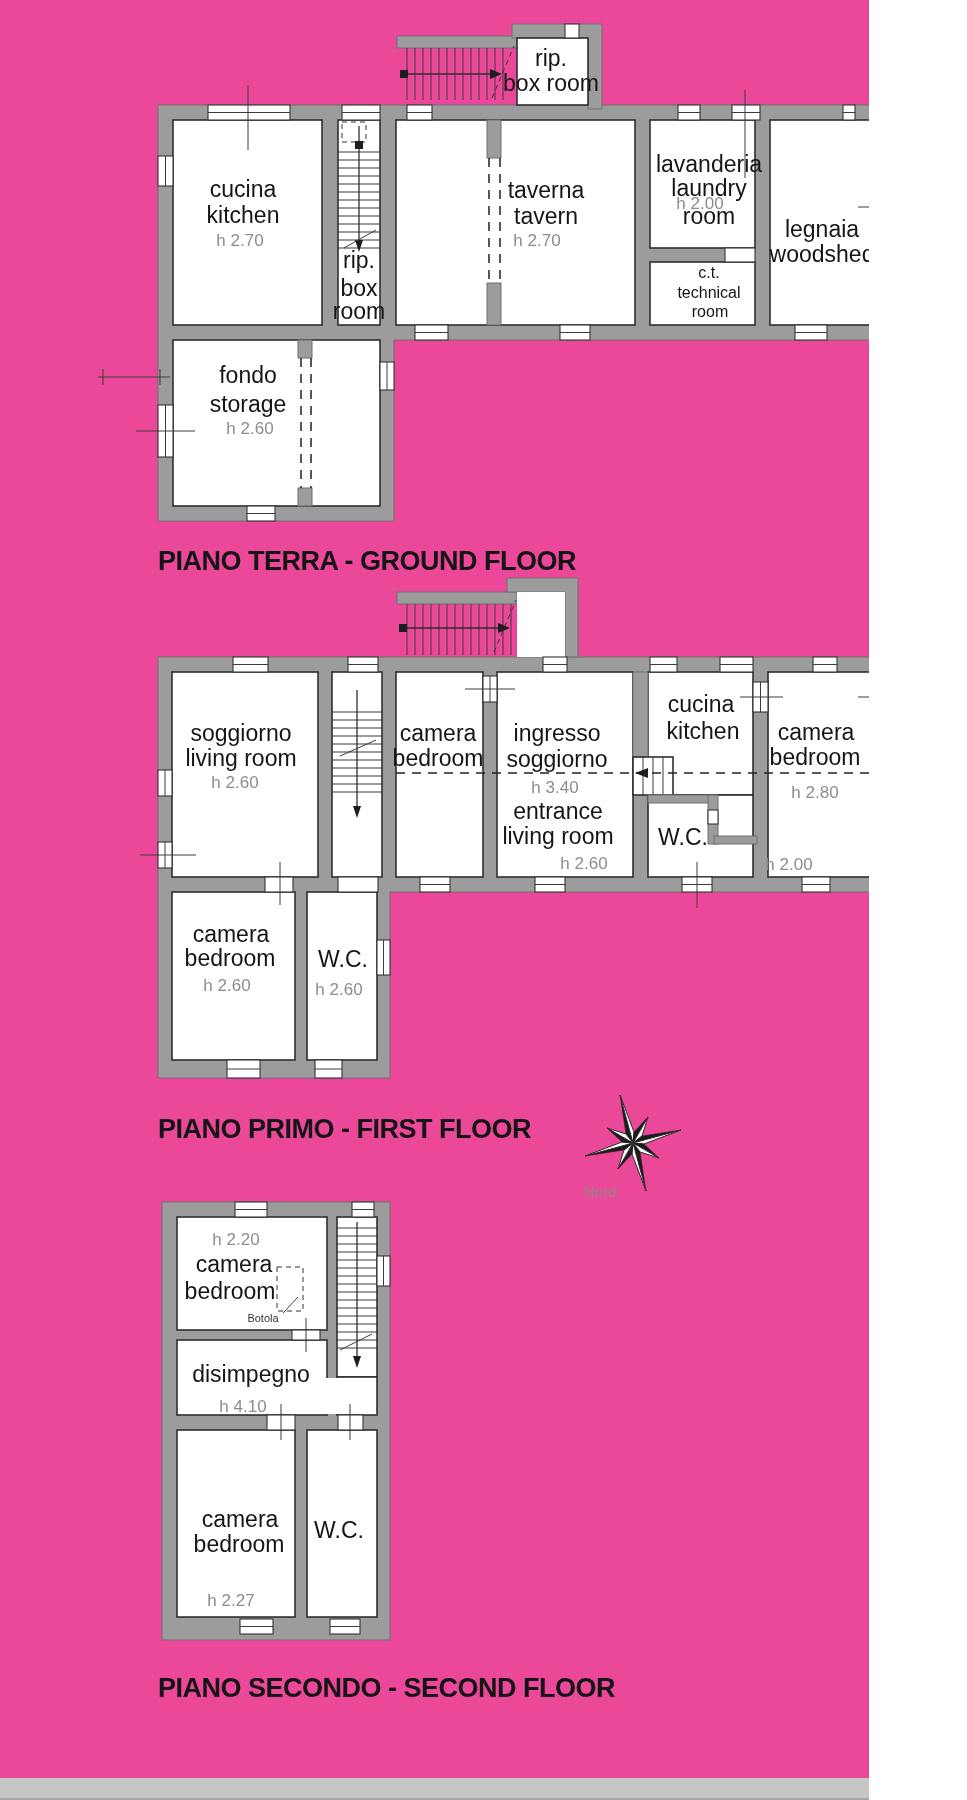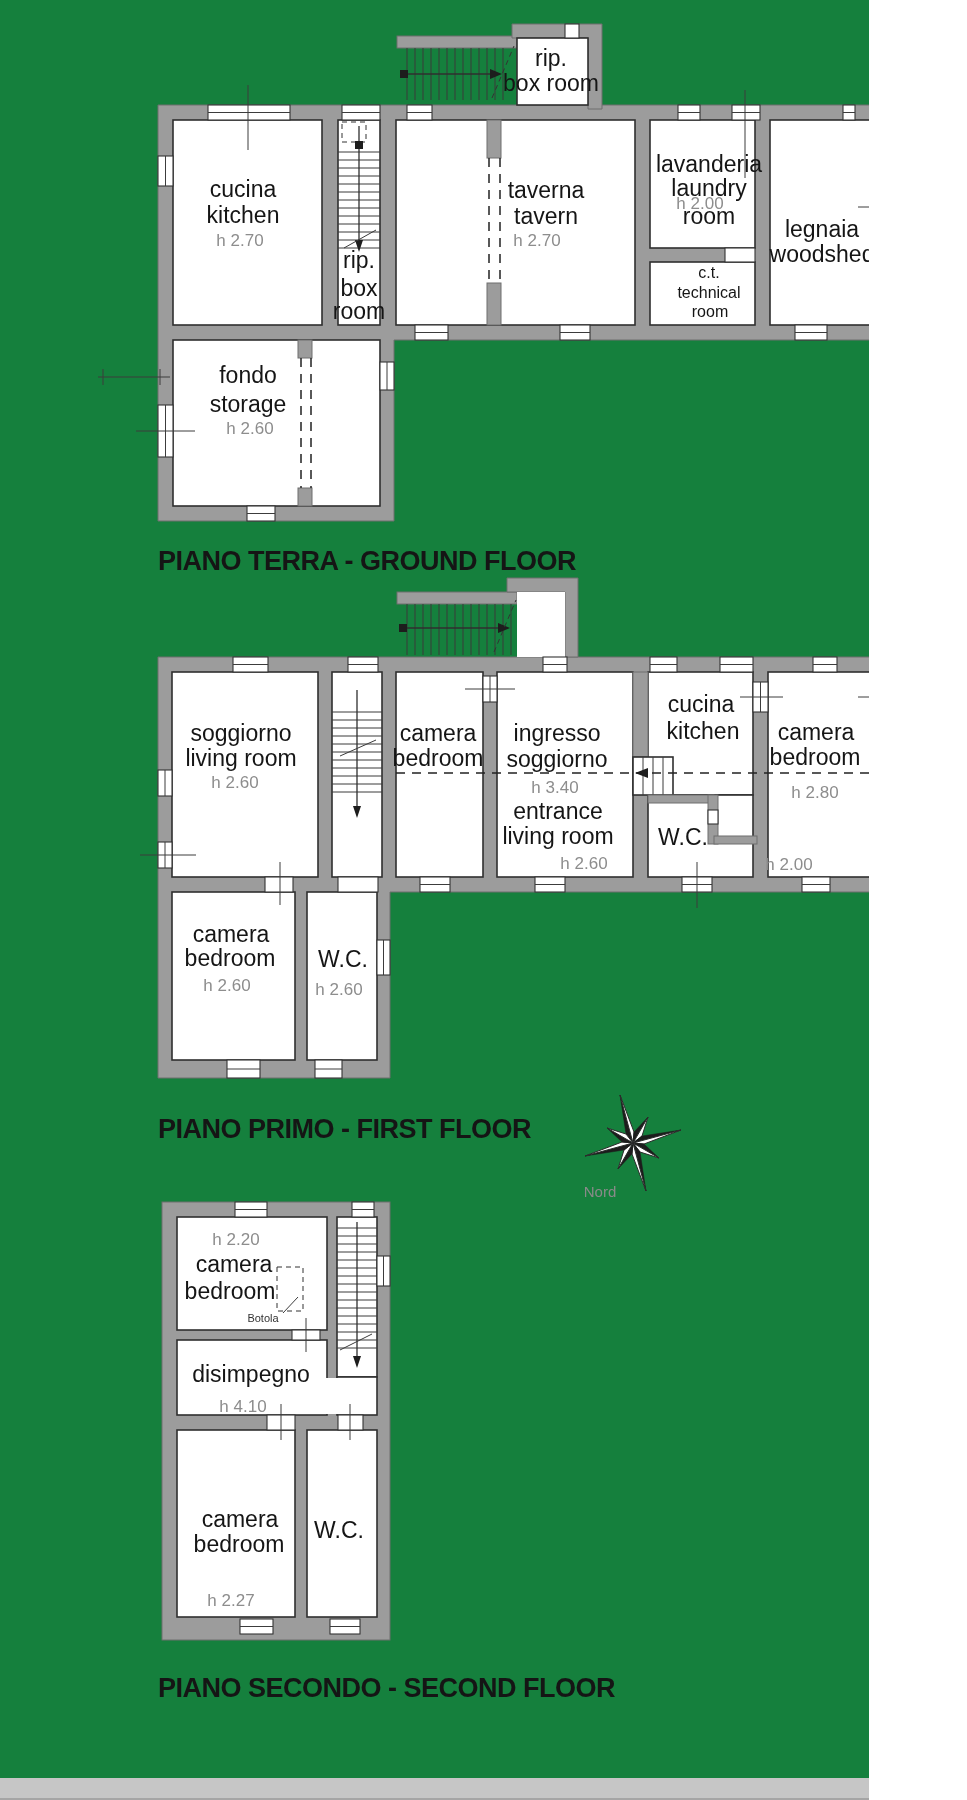--- a/index.html
+++ b/index.html
@@ -1,16 +1,16 @@
 <!DOCTYPE html>
 <html><head>
 <meta charset="utf-8">
 <style>
   html,body{margin:0;padding:0;background:#ffffff;}
-  .page{position:relative;width:869px;height:1800px;background:#15803d;overflow:hidden;}
+  .page{position:relative;width:869px;height:1800px;background:#ec4899;overflow:hidden;}
   svg{display:block;}
   text{font-family:"Liberation Sans", sans-serif;fill:#151515;}
   .rm{font-size:23px;text-anchor:middle;}
   .rm-sm{font-size:16px;text-anchor:middle;}
   .h{font-size:17px;fill:#8d8d8d;text-anchor:middle;}
   .tiny{font-size:11px;fill:#333;text-anchor:middle;}
   .title{font-size:27px;font-weight:bold;letter-spacing:-0.5px;}
   .nord{font-size:15px;fill:#8a8a8a;text-anchor:middle;}
   .wallfill{fill:#9c9c9c;stroke:#6e6e6e;stroke-width:1;}
   .room{fill:#ffffff;stroke:#2f2f2f;stroke-width:1.6;}

